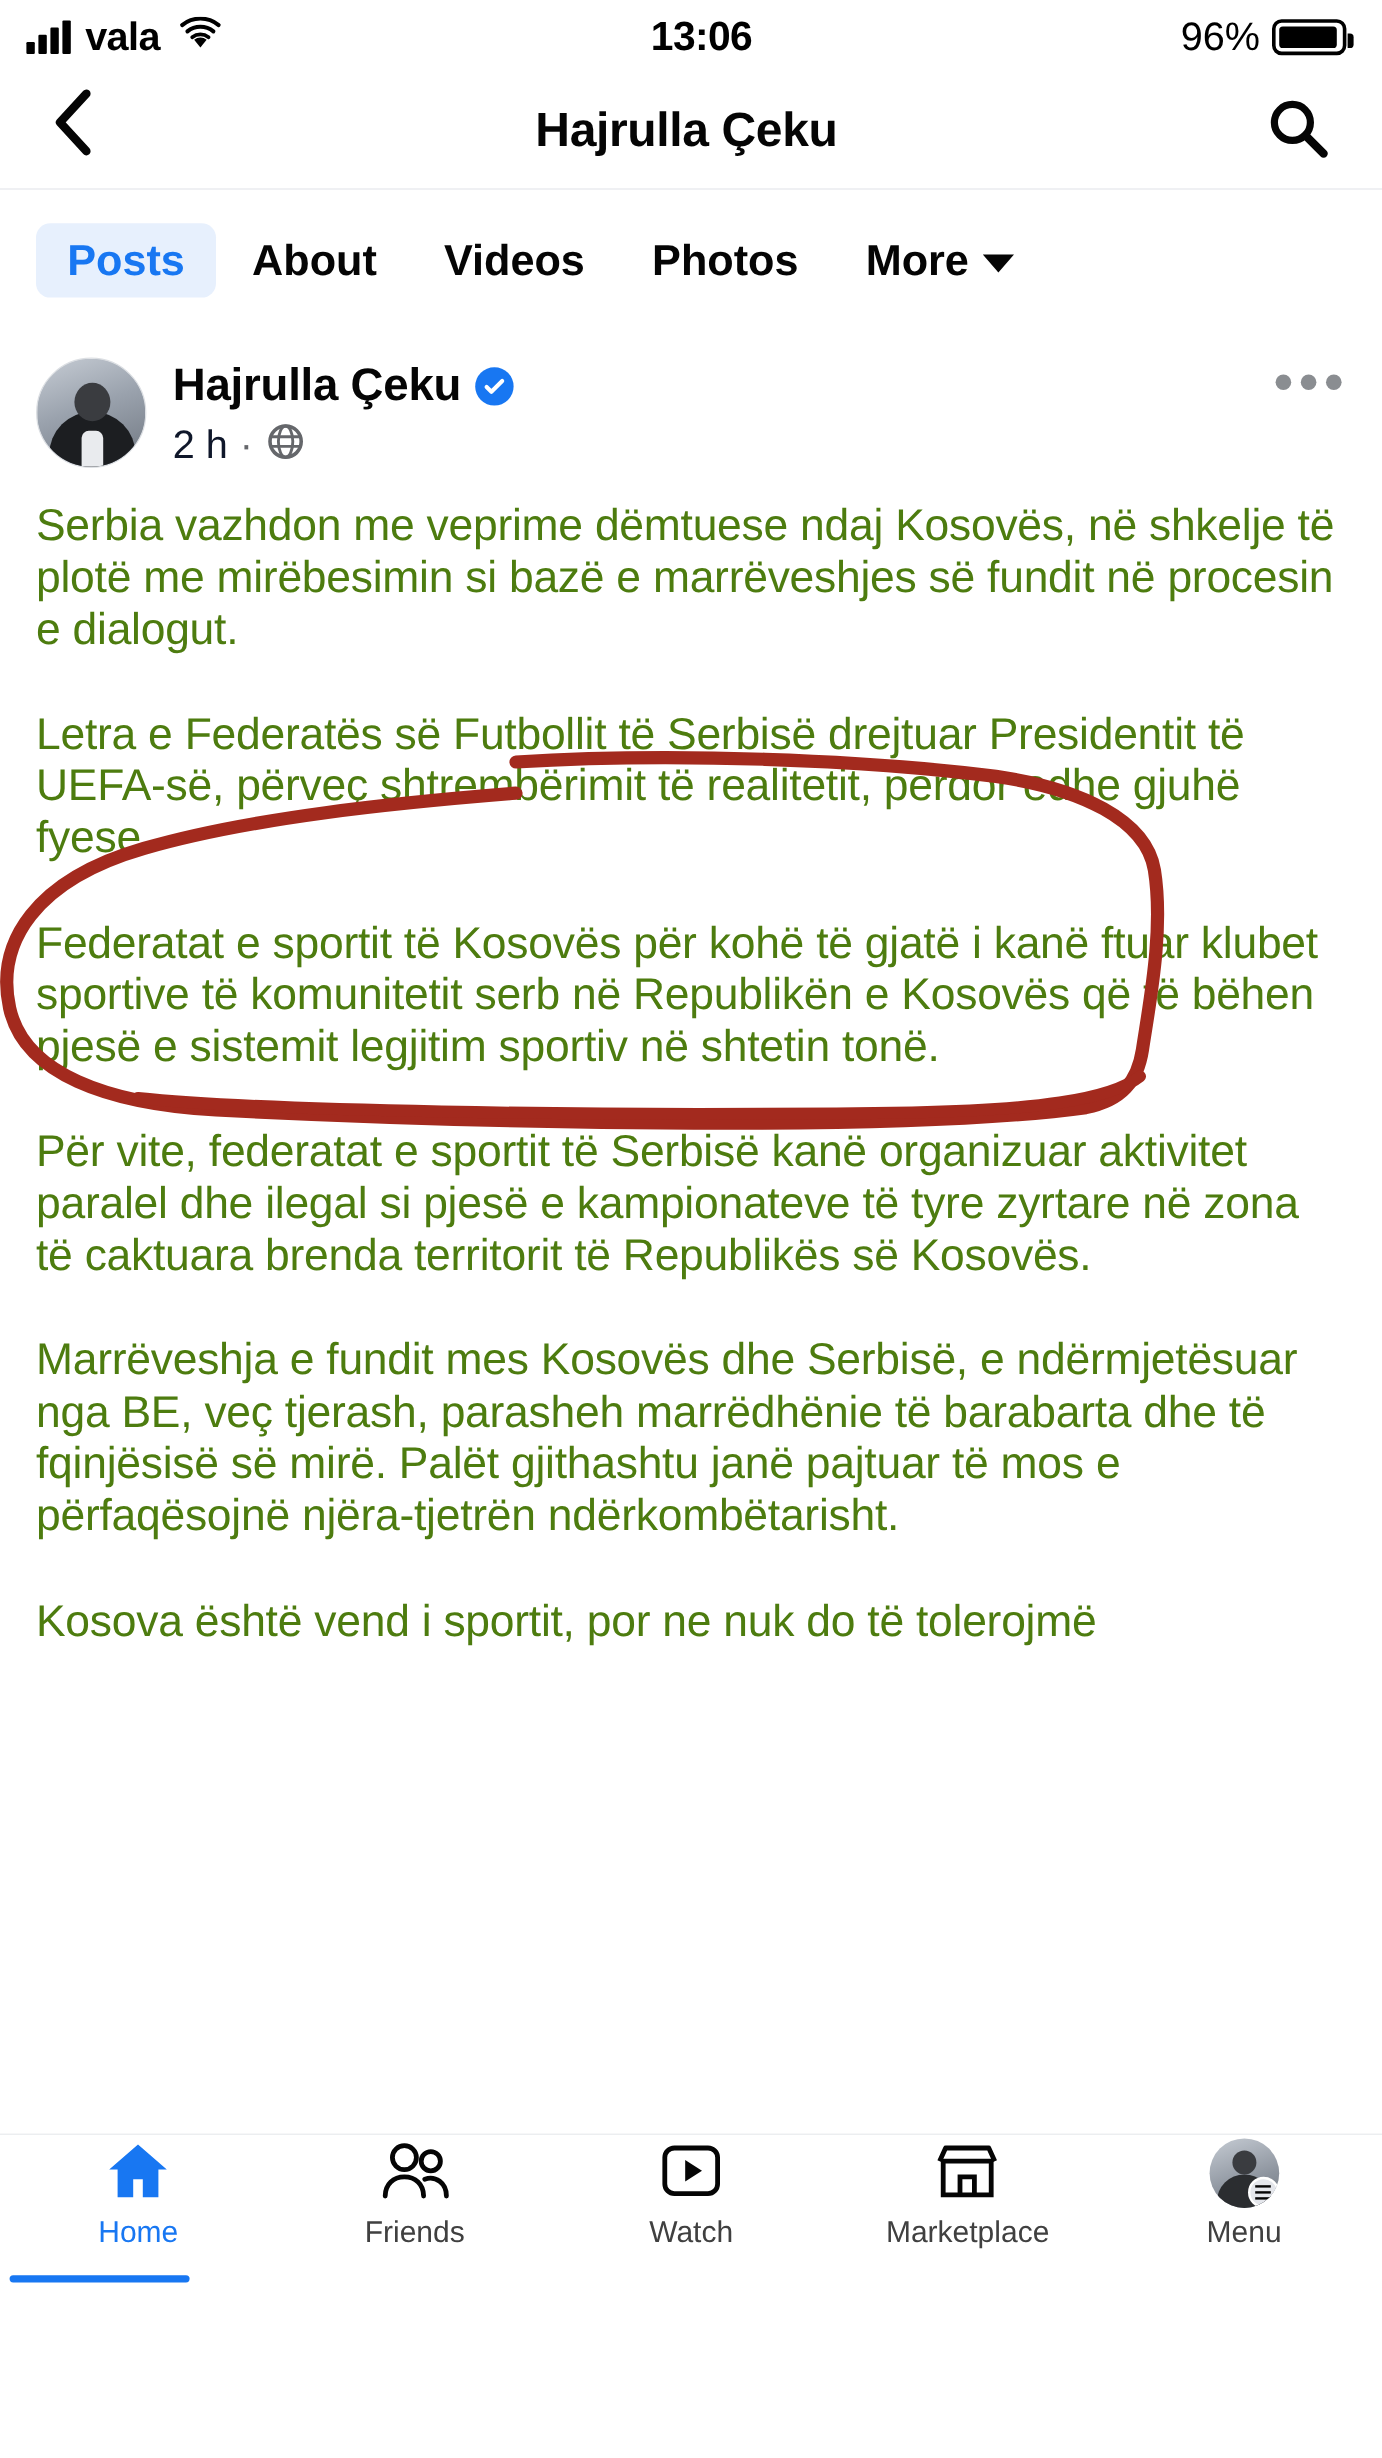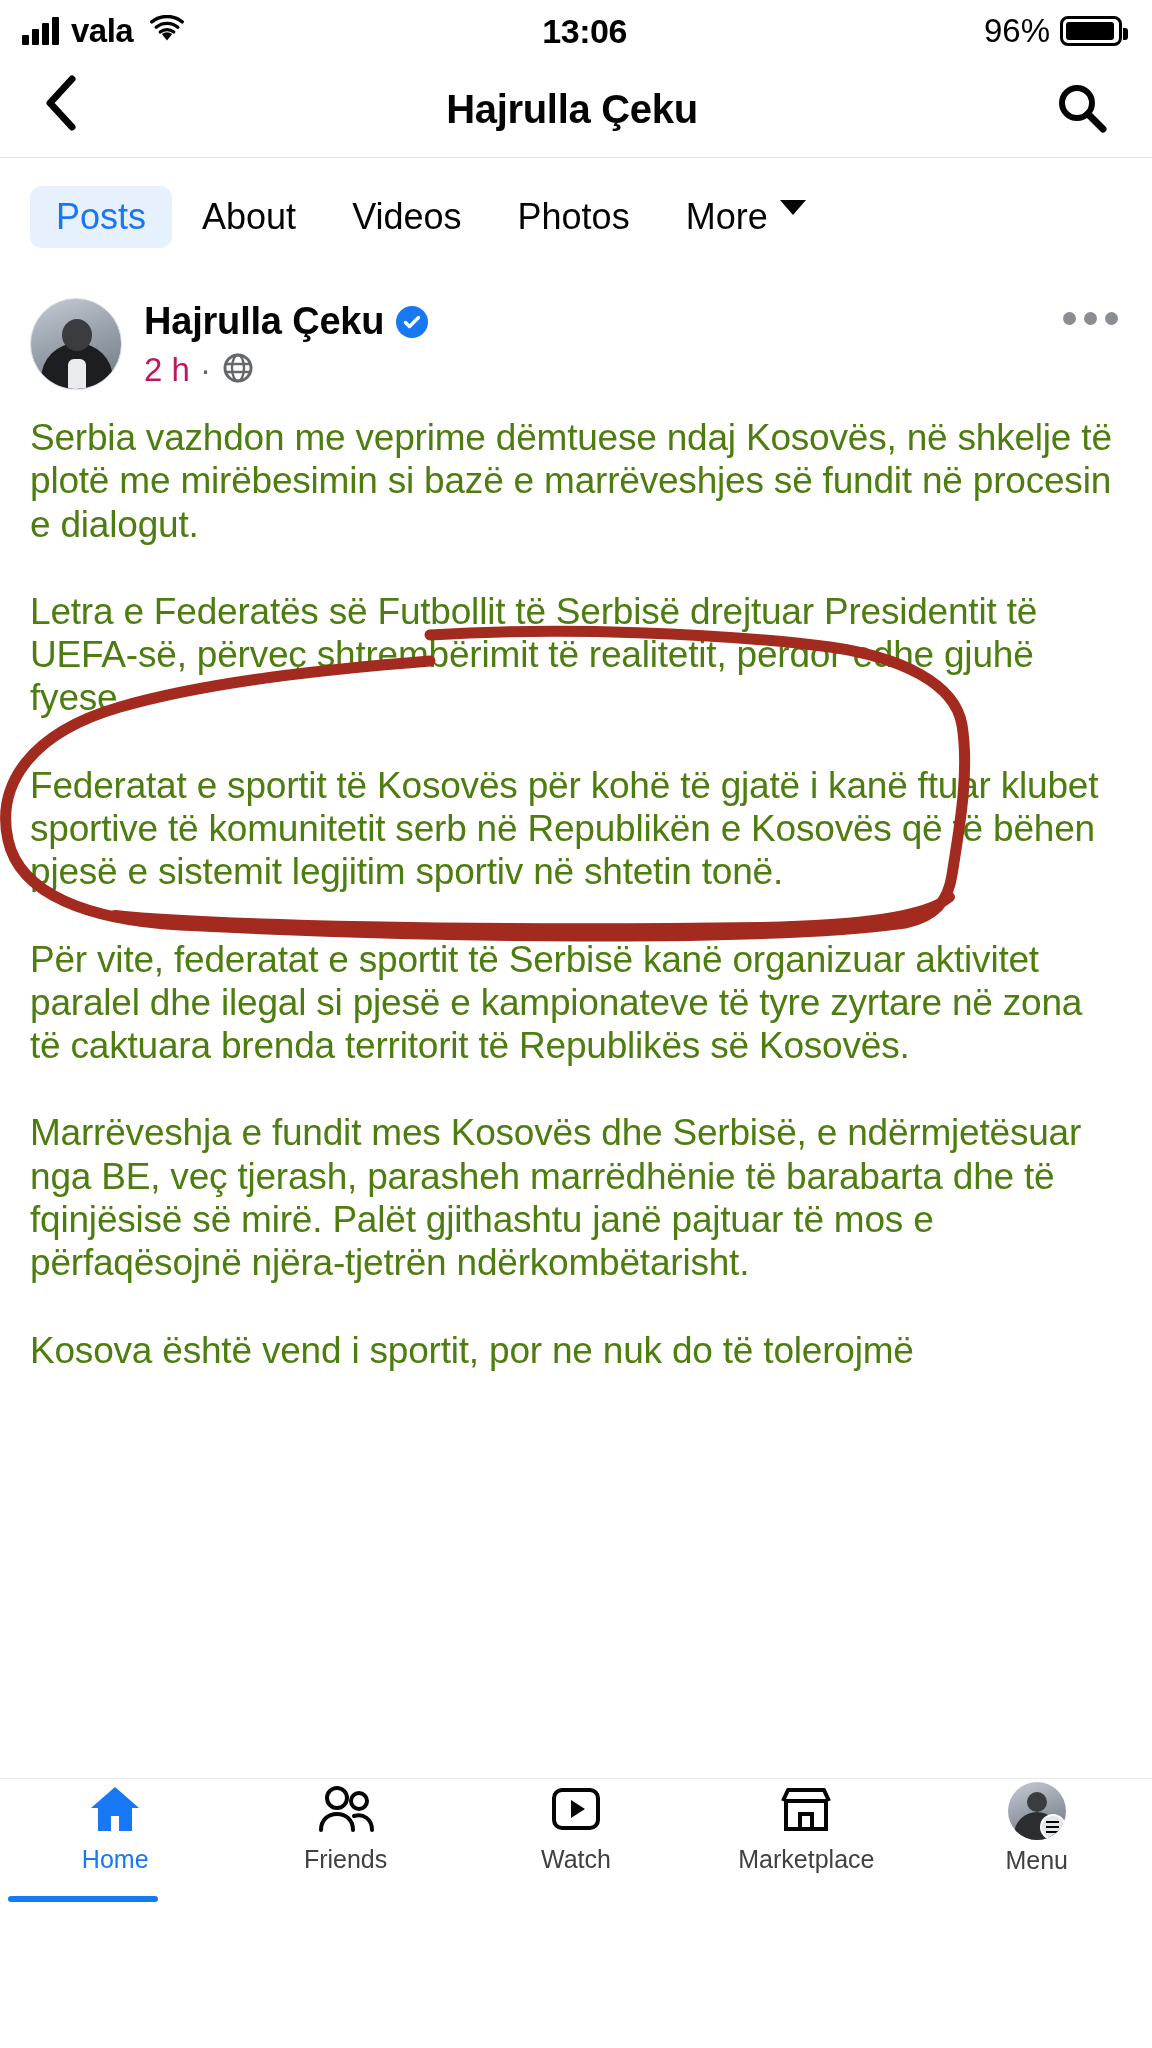--- a/index.html
+++ b/index.html
@@ -68,25 +68,25 @@
   
   .tabs {
     height: 118px;
     display: flex;
     align-items: center;
     padding: 0 30px;
     gap: 4px;
   }
   .tab {
     font-size: 36px;
-    font-weight: 400;
+    font-weight: 700;
     color: #050505;
     padding: 10px 26px;
     border-radius: 12px;
-    display: flex; align-items: flex-start; gap: 12px;
+    display: flex; align-items: center; gap: 12px;
     white-space: nowrap;
   }
   .tab.active { color: #1877f2; background: #e7f0fd; }
   .caret {
     width: 0; height: 0;
     border-left: 13px solid transparent;
     border-right: 13px solid transparent;
     border-top: 15px solid #050505;
     margin-top: 4px;
   }
@@ -114,21 +114,21 @@
   }
   .post-meta { padding-top: 2px; }
   .name-row { display: flex; align-items: center; gap: 12px; }
   .author { font-size: 38px; font-weight: 700; color: #050505; letter-spacing: -0.2px; }
   .verified {
     width: 32px; height: 32px; border-radius: 50%;
     background: #1877f2; display: flex; align-items: center; justify-content: center;
   }
   .verified svg { display: block; }
   .sub-row { display: flex; align-items: center; gap: 10px; margin-top: 8px; }
-  .timestamp { font-size: 33px; color: #be185d; }
+  .timestamp { font-size: 33px; color: #0f172a; }
   .dot-sep { font-size: 33px; color: #65676b; }
   .more-dots {
     position: absolute; right: 4px; top: 14px;
     display: flex; gap: 8px;
   }
   .more-dots span { width: 13px; height: 13px; border-radius: 50%; background: #8a8d91; }
 
   .post-body { padding: 26px 0 0 0; }
   .para {
     font-size: 37px;

